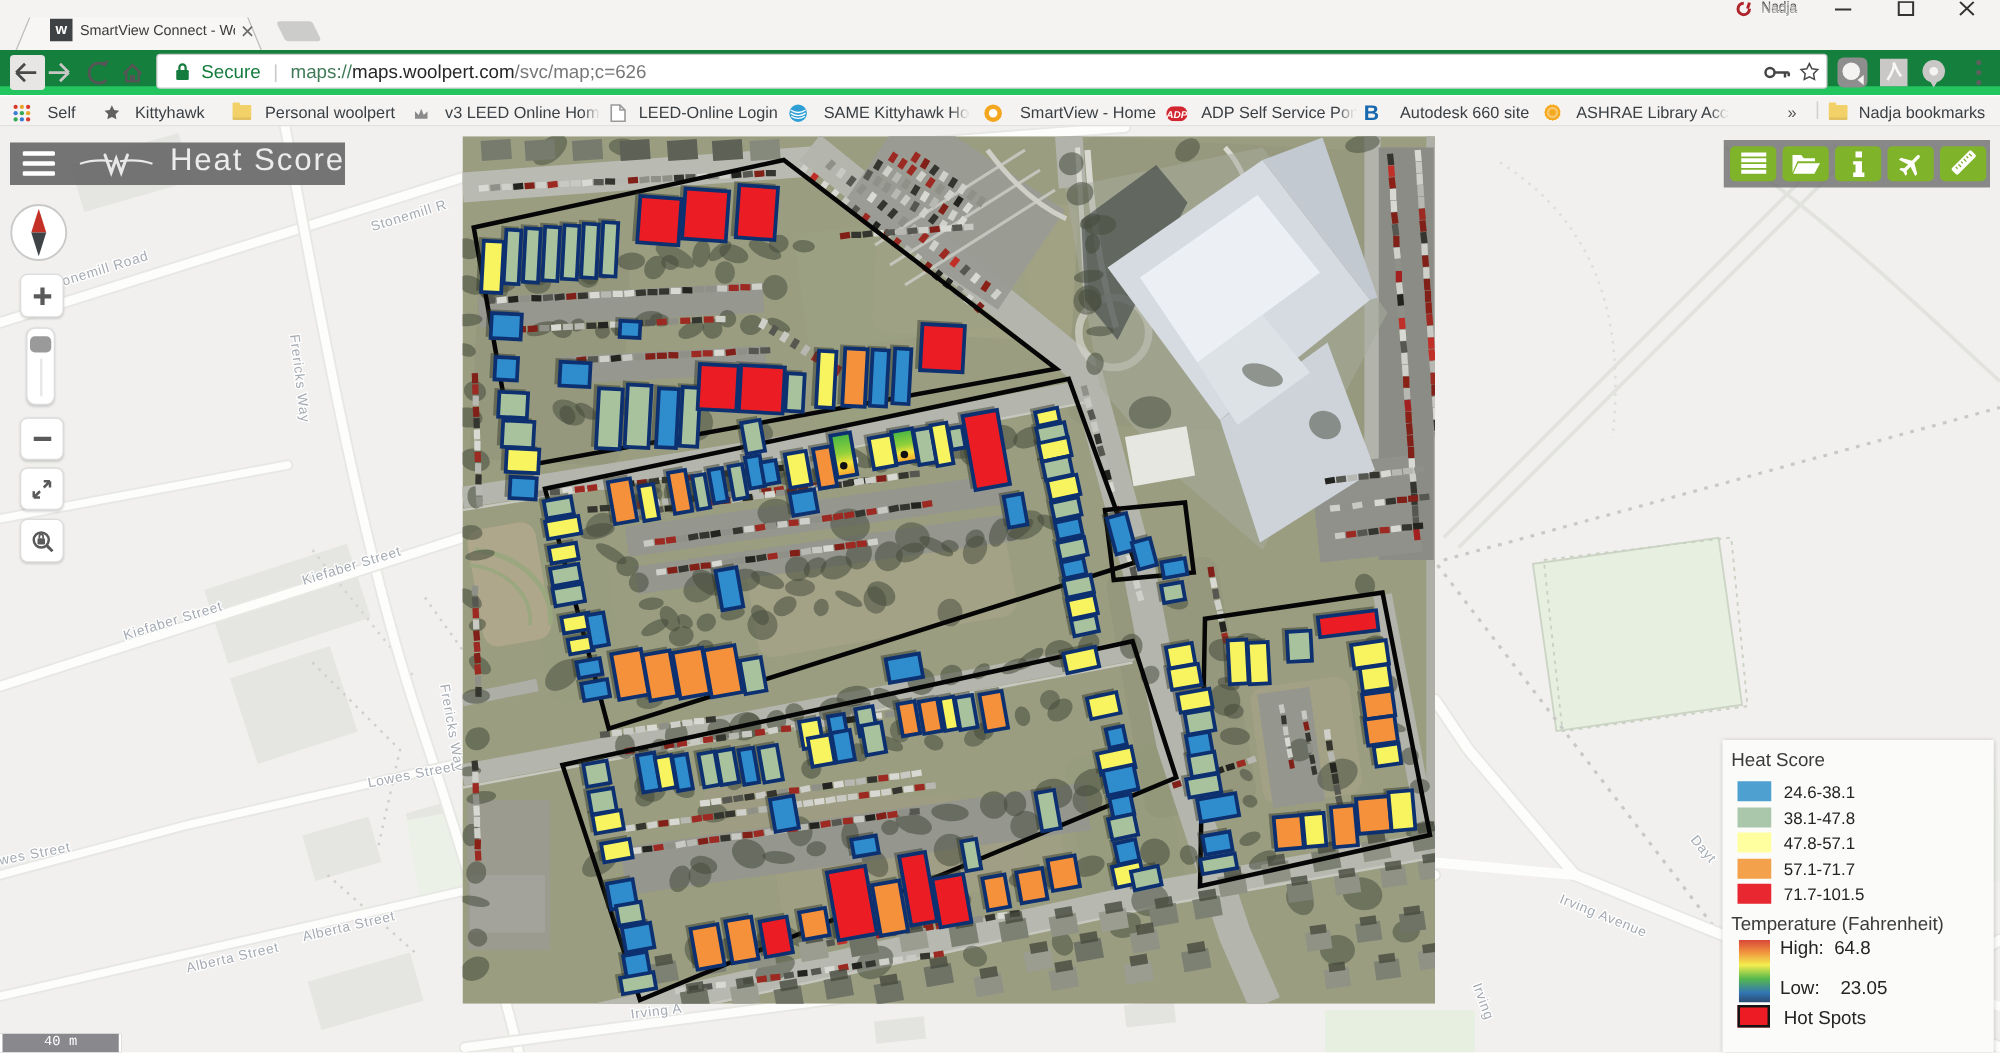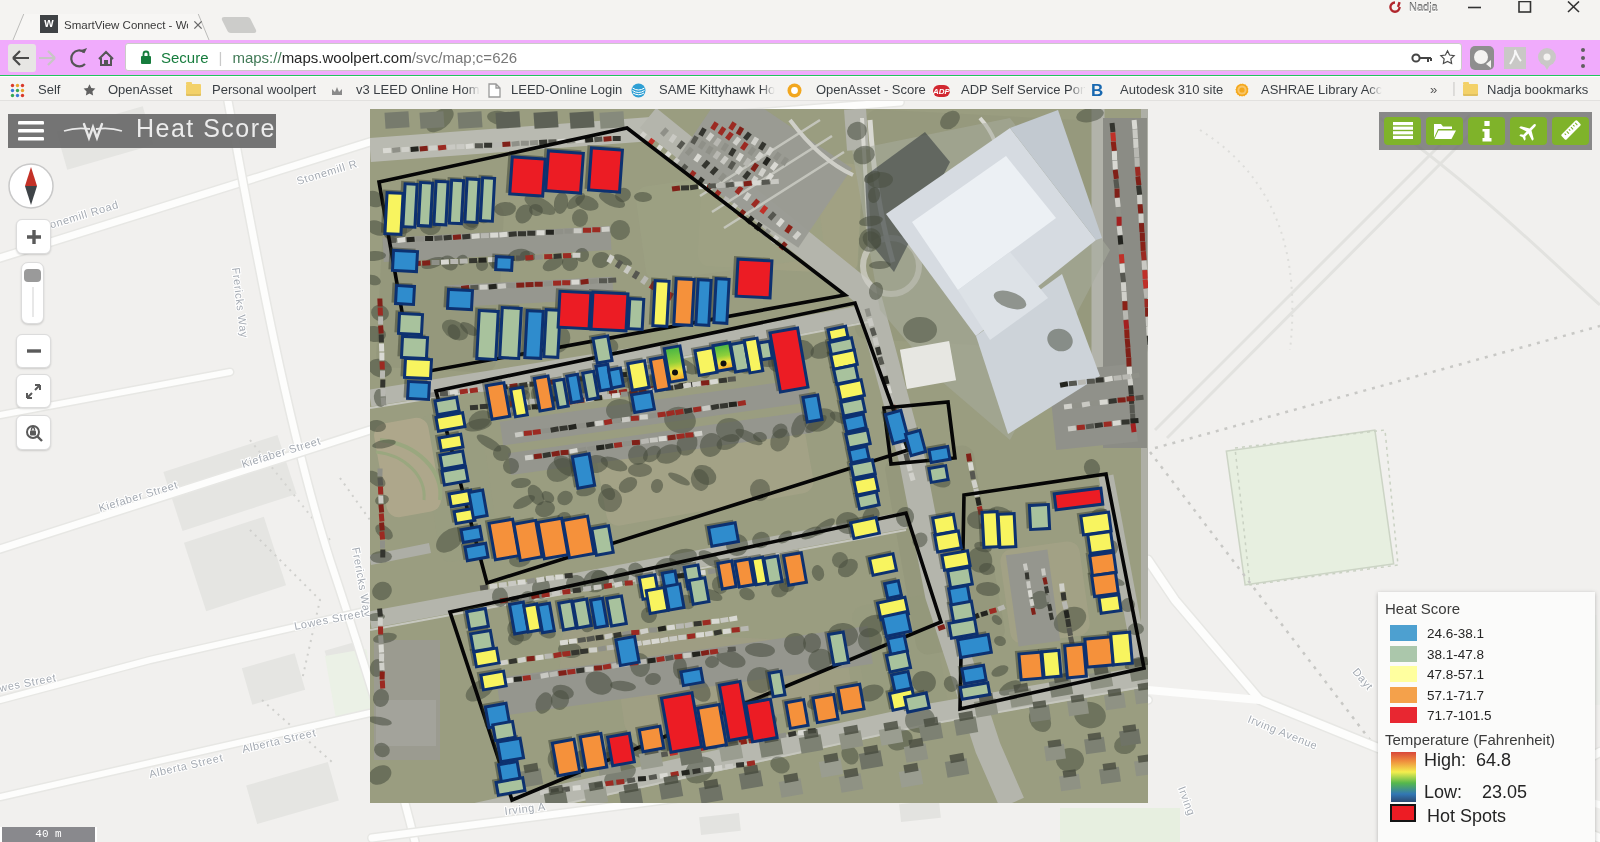--- a/index.html
+++ b/index.html
@@ -1,21 +1,21 @@
 <!DOCTYPE html>
 <html><head><meta charset="utf-8"><title>SmartView Connect</title>
 <style>
 *{margin:0;padding:0;box-sizing:border-box}
 html,body{width:1600px;height:842px;overflow:hidden;font-family:"Liberation Sans",sans-serif;background:#fff;position:relative}
 #titlebar{position:absolute;left:0;top:0;width:1600px;height:14px;background:#f4f3f1;z-index:5}
 #profname{position:absolute;left:1409px;top:1px;font-size:11px;font-weight:normal;color:#9a9a9a;text-shadow:0 1px 0 #fff,0 -1px 0 #555}
 #tabstrip{position:absolute;left:0;top:0;width:1600px;height:40px;background:#f4f3f1;z-index:4}
 #favicon{position:absolute;left:40px;top:15px;width:18px;height:18px;background:#3f4245;color:#fff;font-size:12px;font-weight:bold;text-align:center;line-height:17px}
 #tabtitle{position:absolute;left:64px;top:19px;font-size:11.5px;color:#3a3a3a;width:124px;white-space:nowrap;overflow:hidden}
-#toolbar{position:absolute;left:0;top:40px;width:1600px;height:36px;background:#f0abfc;border-bottom:1px solid #22c55e}
+#toolbar{position:absolute;left:0;top:40px;width:1600px;height:36px;background:#15803d;border-bottom:7px solid #22c55e}
 #omnibox{position:absolute;left:125px;top:3px;width:1337px;height:28px;background:#fff;border:1px solid #cbcbc9;border-radius:3px;display:flex;align-items:center;font-size:15px}
 #omnibox .sec{color:#167c3d;margin-right:10px}
 #omnibox .sep{color:#c9c9c9;margin-right:10px;font-weight:100}
 #omnibox .scheme{color:#427a57}
 #omnibox .host{color:#262626}
 #omnibox .path{color:#787878}
 #bookbar{position:absolute;left:0;top:77px;width:1600px;height:24px;background:#f4f3f1;border-bottom:1px solid #e2e1df}
 .bk{position:absolute;top:5px;font-size:13px;color:#3a3f44;white-space:nowrap}
 .fold{position:absolute;top:7px;width:15px;height:12px;background:#f3d169;border-radius:1px;box-shadow:inset 0 -2px 0 rgba(0,0,0,.08)}
 .fold:before{content:"";position:absolute;left:0;top:-2px;width:6px;height:2px;background:#f3d169;border-radius:1px 1px 0 0}
@@ -26,21 +26,21 @@
 .mbtn{position:absolute;left:16px;width:35px;background:#fff;border:1px solid #dcdcdc;border-radius:6px;box-shadow:0 1px 2px rgba(0,0,0,.15);display:flex;align-items:center;justify-content:center}
 #slider{position:absolute;left:21px;top:262px;width:23px;height:62px;background:#fff;border:1px solid #dcdcdc;border-radius:7px;box-shadow:0 1px 2px rgba(0,0,0,.15)}
 #sliderknob{position:absolute;left:2px;top:6px;width:17px;height:13px;background:#9a9a9a;border-radius:4px}
 #slidertick{position:absolute;left:10px;top:24px;width:2px;height:30px;background:#e8e8e8}
 #gtools{position:absolute;left:1379px;top:112px;width:213px;height:38px;background:rgba(110,110,110,.8);display:flex;padding:5px 0 0 5px;gap:5px}
 .gbtn{width:37px;height:28px;background:#7fb32a;border-radius:4px;display:flex;align-items:center;justify-content:center}
 #legend{position:absolute;left:1378px;top:592px;width:217px;height:250px;background:#fbfbfa;box-shadow:0 1px 4px rgba(0,0,0,.25);font-family:"Liberation Sans",sans-serif}
 #legend .lt{position:absolute;left:7px;top:8px;font-size:15px;color:#3b3b3b}
 .lrow{position:absolute;left:12px;font-size:13.5px;color:#242424;display:flex;align-items:center}
 .sw{display:inline-block;width:27px;height:16px;margin-right:10px}
-.ltxt{position:absolute;font-size:18px;color:#242424}
+.ltxt{position:absolute;font-size:15px;color:#242424}
 #scalebar{position:absolute;left:0;top:827px;width:97px;height:15px;background:rgba(128,128,132,.92);border-left:2px solid #fff;border-right:2px solid #fff;color:#fff;font-family:"Liberation Mono",monospace;font-size:11px;text-align:center;line-height:14px}
 </style></head>
 <body>
 <svg width="1600" height="742" viewBox="0 100 1600 742" xmlns="http://www.w3.org/2000/svg" style="position:absolute;left:0;top:100px">
 <defs>
 <clipPath id="photoclip">
         <rect x="370" y="109" width="778" height="694"></rect>
       </clipPath>
 <linearGradient id="thermal" x1="0" y1="0" x2="0" y2="1">
  <stop offset="0" stop-color="#45b545"></stop>
@@ -1557,48 +1557,48 @@
         <circle cx="12.5" cy="7.5" r="1.7" fill="#e8a52c"></circle>
   <circle cx="2.5" cy="12.5" r="1.7" fill="#35a853"></circle>
         <circle cx="7.5" cy="12.5" r="1.7" fill="#3a7bd5"></circle>
         <circle cx="12.5" cy="12.5" r="1.7" fill="#d93a2b"></circle>
       </g>
  </svg>
  <span class="bk" style="left:38px">Self</span>
  <svg width="15" height="15" viewBox="0 0 24 24" style="position:absolute;left:82px;top:6px">
   <path d="M12 2l2.9 5.9 6.5.9-4.7 4.6 1.1 6.5-5.8-3-5.8 3 1.1-6.5L2.6 8.8l6.5-.9z" fill="#616161"></path>
     </svg>
- <span class="bk" style="left:108px">OpenAsset</span>
+ <span class="bk" style="left:108px">Kittyhawk</span>
  <div class="fold" style="left:186px"></div>
  <span class="bk" style="left:212px">Personal woolpert</span>
  <svg width="14" height="14" viewBox="0 0 14 14" style="position:absolute;left:330px;top:7px">
    <path d="M2,11 L2,5 L5,8 L7,3 L9,8 L12,5 L12,11 Z" fill="#8a8a8a"></path>
     </svg>
  <span class="bk" style="left:356px">v3 LEED Online Hom<span class="fade"></span></span>
  <svg width="13" height="15" viewBox="0 0 13 15" style="position:absolute;left:488px;top:6px">
    <path d="M1,1 L8,1 L12,5 L12,14 L1,14 Z M8,1 L8,5 L12,5" fill="#fff" stroke="#9a9a9a" stroke-width="1.3"></path>
     </svg>
  <span class="bk" style="left:511px">LEED-Online Login</span>
  <svg width="15" height="15" viewBox="0 0 15 15" style="position:absolute;left:631px;top:6px">
   <circle cx="7.5" cy="7.5" r="7" fill="#2e9fd4"></circle>
   <path d="M1.5,5 Q7.5,9 13.5,5 M1.5,7.5 Q7.5,11.5 13.5,7.5 M2,10 Q7.5,13.5 13,10" stroke="#fff" stroke-width="1" fill="none"></path>
     </svg>
  <span class="bk" style="left:659px">SAME Kittyhawk Ho<span class="fade"></span></span>
  <svg width="15" height="15" viewBox="0 0 15 15" style="position:absolute;left:787px;top:6px">
   <circle cx="7.5" cy="7.5" r="7" fill="#f2a71f"></circle>
       <circle cx="7.5" cy="7.5" r="3.4" fill="#fff"></circle>
     </svg>
- <span class="bk" style="left:816px">OpenAsset - Score</span>
+ <span class="bk" style="left:816px">SmartView - Home</span>
  <svg width="17" height="12" viewBox="0 0 17 12" style="position:absolute;left:933px;top:8px">
   <rect x="0" y="0" width="17" height="12" rx="6" fill="#d22730"></rect>
   <text x="8.5" y="9" font-size="8" font-weight="bold" fill="#fff" text-anchor="middle" font-style="italic" font-family="Liberation Sans">ADP</text>
     </svg>
  <span class="bk" style="left:961px">ADP Self Service Por<span class="fade"></span></span>
  <span style="position:absolute;left:1091px;top:4px;font-weight:bold;font-size:17px;color:#1868b0;font-family:Liberation Sans">B</span>
- <span class="bk" style="left:1120px">Autodesk 310 site</span>
+ <span class="bk" style="left:1120px">Autodesk 660 site</span>
  <svg width="16" height="16" viewBox="0 0 16 16" style="position:absolute;left:1234px;top:5px">
   <circle cx="8" cy="8" r="6.6" fill="#f4a81d"></circle>
   <circle cx="8" cy="8" r="4.6" fill="#fff" opacity="0.35"></circle>
   <circle cx="8" cy="8" r="2.6" fill="#f4a81d"></circle>
   <circle cx="8" cy="8" r="6.6" fill="none" stroke="#fff" stroke-width="0.8" stroke-dasharray="1.5,1.2"></circle>
     </svg>
  <span class="bk" style="left:1261px">ASHRAE Library Acc<span class="fade"></span></span>
  <span class="bk" style="left:1430px;color:#555">»</span>
  <span style="position:absolute;left:1452px;top:2px;color:#d0d0ce;font-size:15px">|</span>
  <div class="fold" style="left:1463px"></div>

